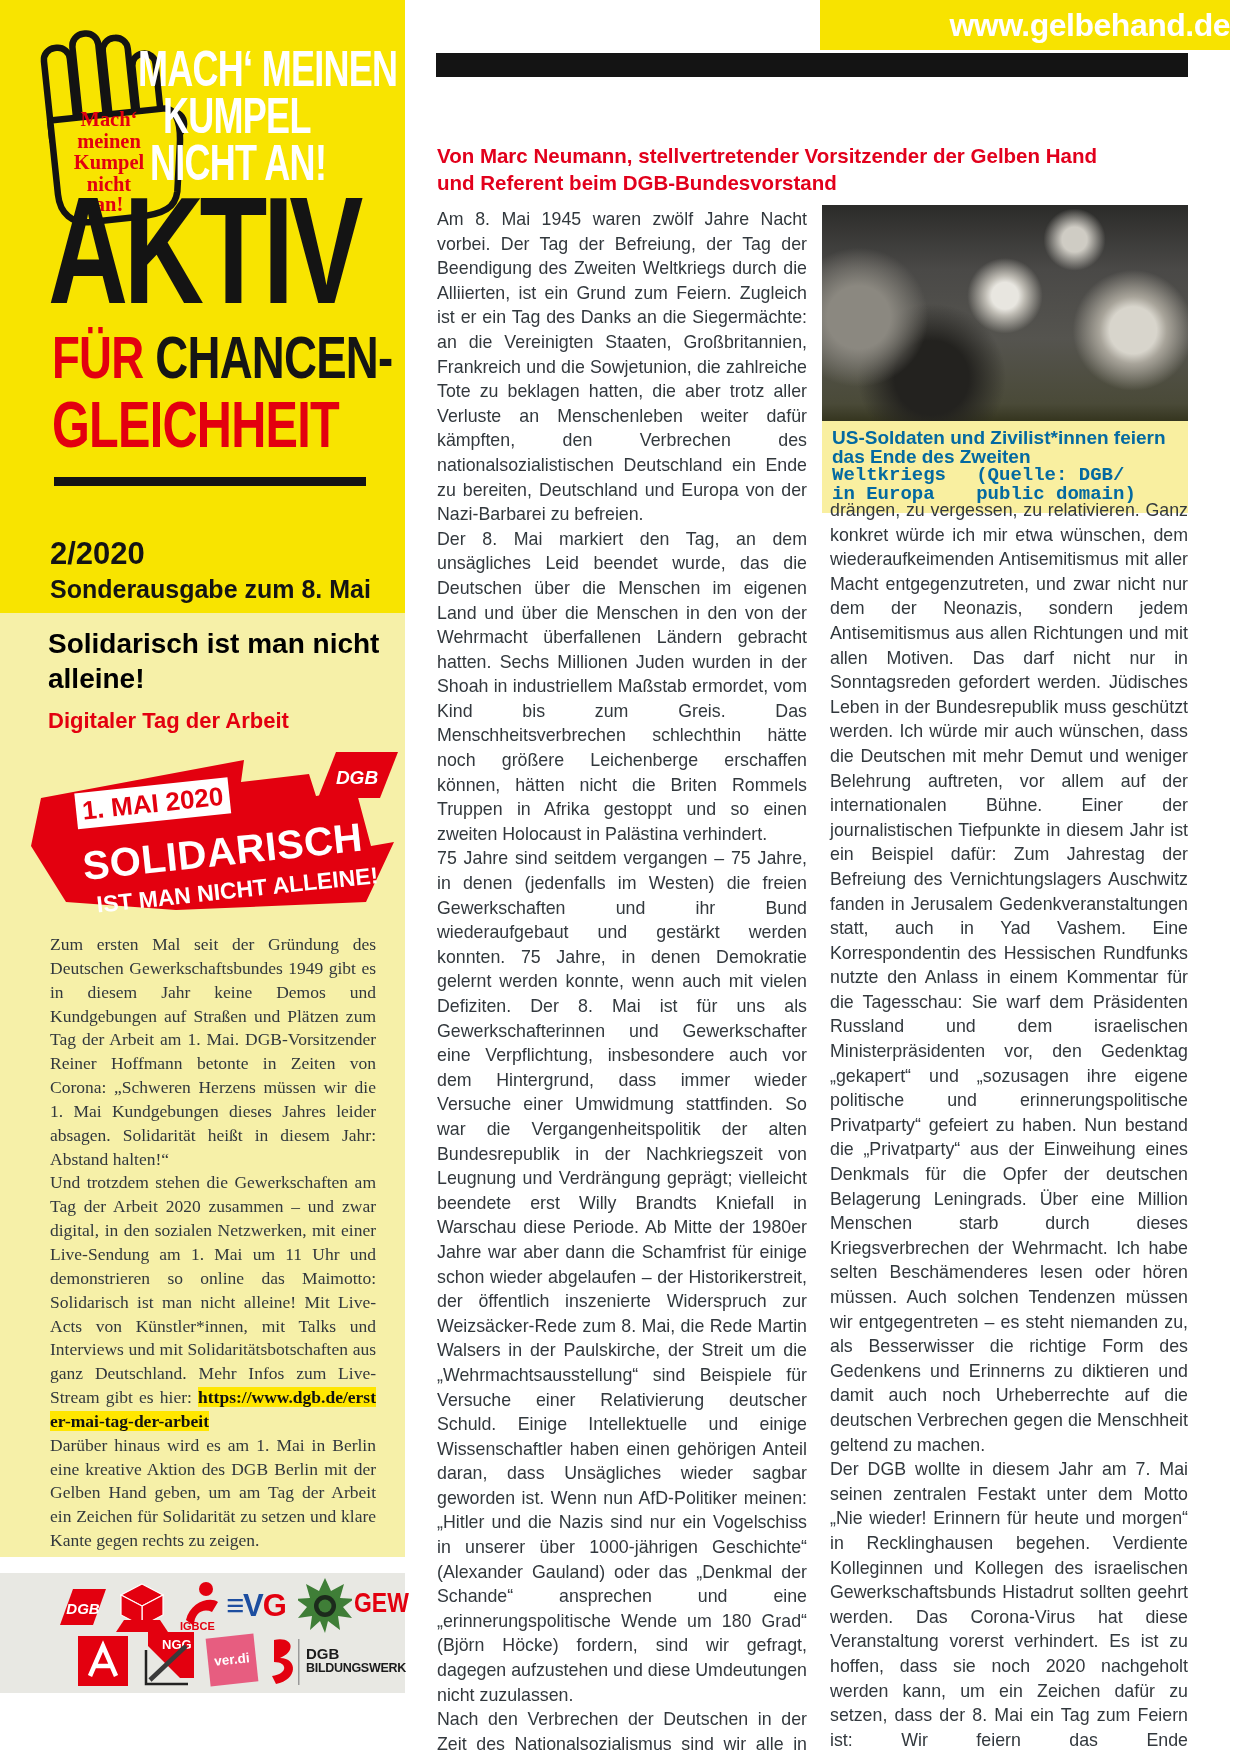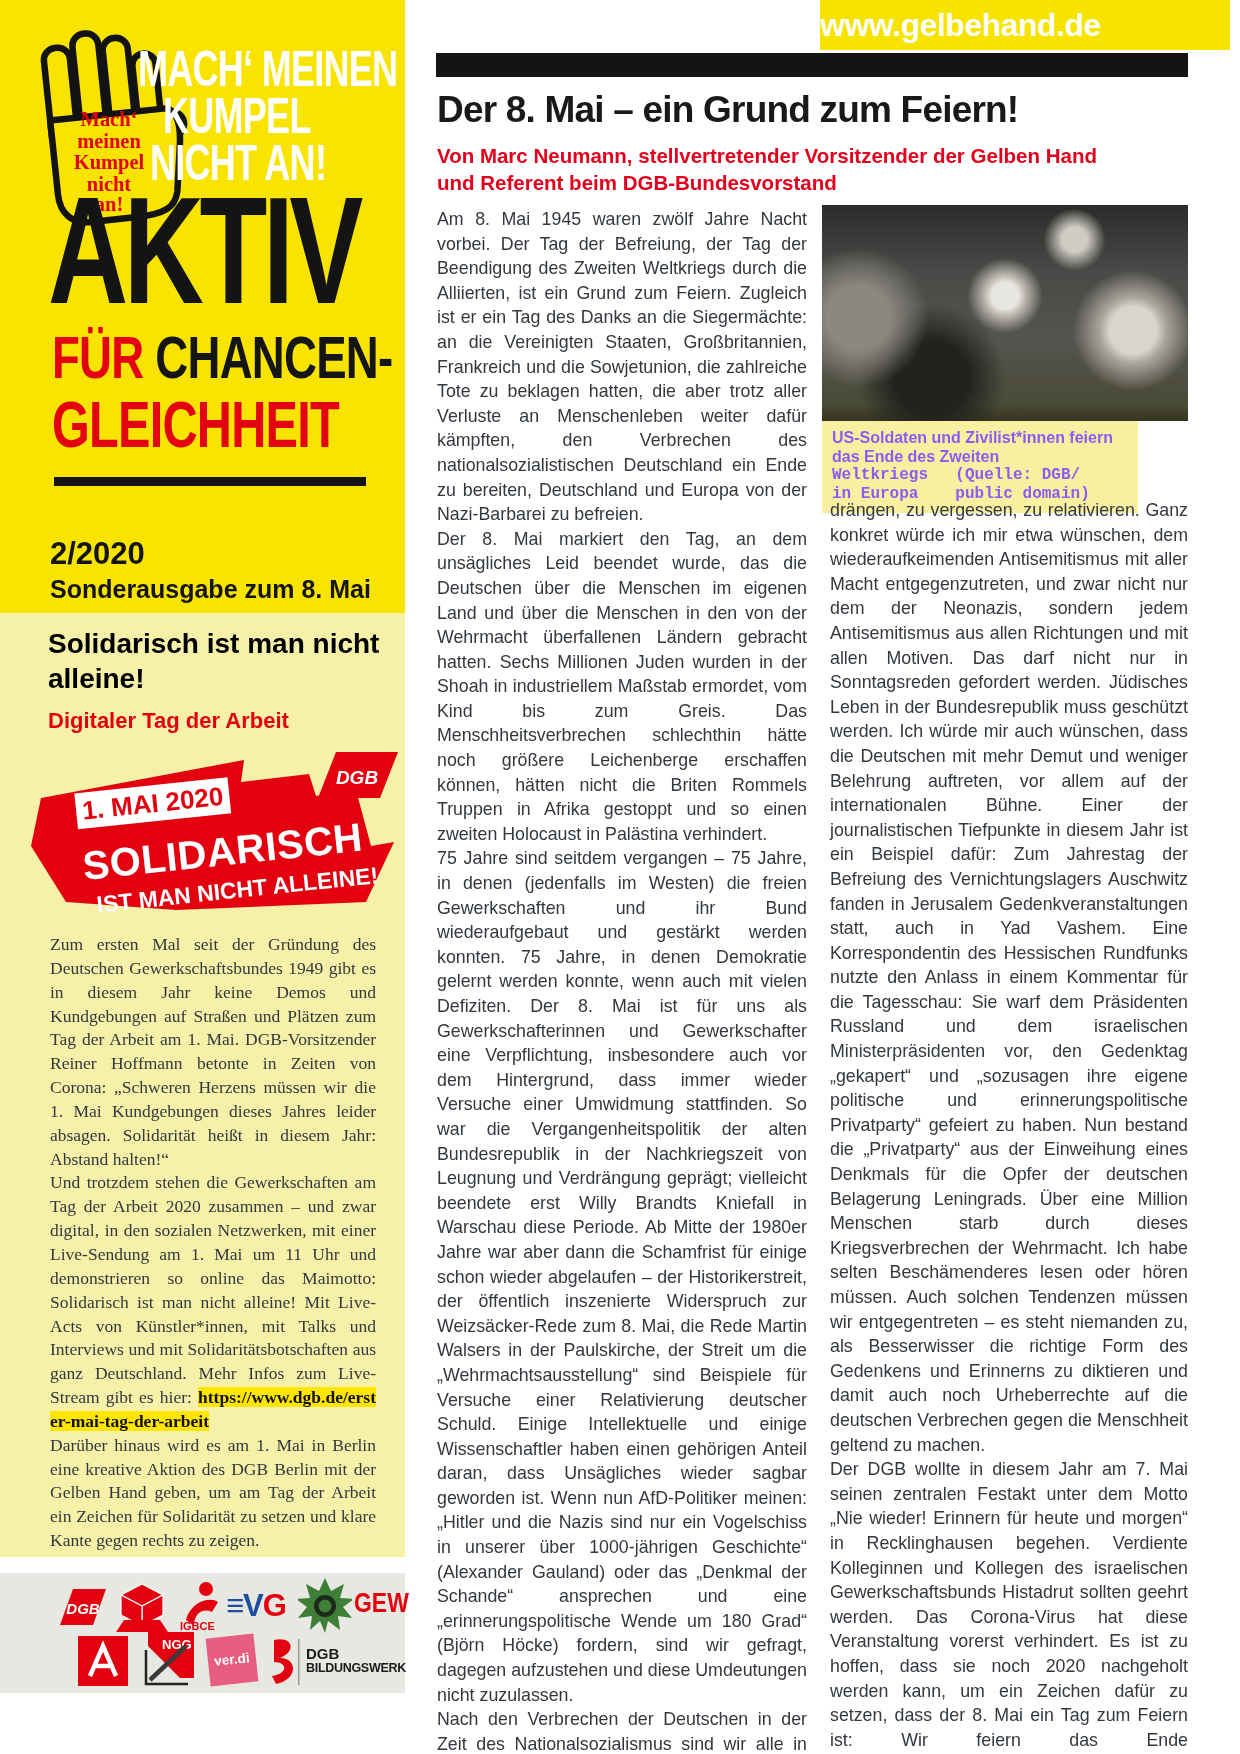--- a/index.html
+++ b/index.html
@@ -50,37 +50,37 @@
   .evg-blue{color:#1d4ea0;} .evg-red{color:#E3000F;}
   .gew-text{font-size:27px;font-weight:900;color:#E3000F;transform:scaleX(.85);transform-origin:left top;}
   .verdi{width:48px;height:48px;background:#E75D80;transform:rotate(-6deg);color:#fff;
     font-weight:800;font-size:13.5px;text-align:center;line-height:48px;}
   .dgbbw-text{position:absolute;left:306px;top:1646px;color:#1b1b1b;line-height:15px;}
   .dgbbw-text .t1{font-size:15px;font-weight:900;}
   .dgbbw-text .t2{font-size:12.5px;font-weight:700;letter-spacing:-.3px;text-align:center;}
 
   
   .www-box{position:absolute;left:820px;top:0;width:410px;height:50px;background:#F7E300;
-    color:#fff;font-weight:900;font-size:32px;text-align:left;line-height:50px;letter-spacing:-.5px;}
+    color:#fff;font-weight:900;font-size:32px;text-align:right;line-height:50px;letter-spacing:-.5px;}
   .black-bar{position:absolute;left:436px;top:53px;width:752px;height:24px;background:#141414;}
   .title{position:absolute;left:437px;top:89px;font-size:37px;font-weight:900;color:#191919;
     letter-spacing:-.8px;white-space:nowrap;}
   .byline{position:absolute;left:437px;top:142px;width:680px;font-size:20.5px;line-height:27px;
     font-weight:700;color:#E2001C;}
 
   .photo{position:absolute;left:822px;top:205px;width:366px;height:216px;background-color:#3f3f3d;
     background-image:
       radial-gradient(circle at 50% 42%, #e8e6e0 0 6%, #bdbab2 9%, rgba(120,118,112,0) 17%),
       radial-gradient(circle at 85% 58%, #d8d5cc 0 7%, #a8a49a 10%, rgba(0,0,0,0) 18%),
       radial-gradient(circle at 69% 16%, #cfccc4 0 4%, rgba(0,0,0,0) 10%),
       radial-gradient(circle at 10% 52%, #8b8880 0 9%, rgba(0,0,0,0) 20%),
       radial-gradient(circle at 30% 80%, #23221f 0 12%, rgba(0,0,0,0) 24%),
       linear-gradient(180deg,#2b2b29 0%,#4a4947 30%,#55544f 62%,#4a4a38 92%,#35351f 100%);}
-  .caption{position:absolute;left:822px;top:421px;width:316px;box-sizing:border-box;
-    background:#F9EFA0;padding:7px 10px 9px;font-size:16px;font-weight:700;line-height:19px;color:#8b5cf6;}
+  .caption{position:absolute;left:822px;top:421px;width:366px;box-sizing:border-box;
+    background:#F9EFA0;padding:7px 10px 9px;font-size:19px;font-weight:700;line-height:19px;color:#0369a1;}
   .caption .row2{display:flex;justify-content:flex-end;font-family:Liberation Mono, monospace;}
 
   .col{position:absolute;font-size:17.8px;line-height:24.6px;text-align:justify;color:#32383d;}
   .col p{margin:0;}
   .col1{left:437px;top:207px;width:370px;}
   .col2{left:830px;top:498px;width:358px;}
 </style>
 </head>
 <body>
 
@@ -186,21 +186,20 @@
     <rect x="32" y="3" width="1.5" height="46" fill="#999"></rect>
   </svg>
   <div class="dgbbw-text">
     <div class="t1">DGB</div>
     <div class="t2">BILDUNGSWERK</div>
   </div>
 
   <div class="www-box">www.gelbehand.de</div>
   <div class="black-bar"></div>
 
-  <h1 class="title" style="margin:0;">Der 8. Mai – ein Grund zum Feiern!</h1>
   <div class="byline">Von Marc Neumann, stellvertretender Vorsitzender der Gelben Hand und Referent beim DGB-Bundesvorstand</div>
 
   <div class="photo"></div>
   <div class="caption">
     <div>US-Soldaten und Zivilist*innen feiern das Ende des Zweiten</div>
     <div class="row2">
       <span>Weltkriegs in Europa</span>
       <span>(Quelle: DGB/ public domain)</span>
     </div>
   </div>

